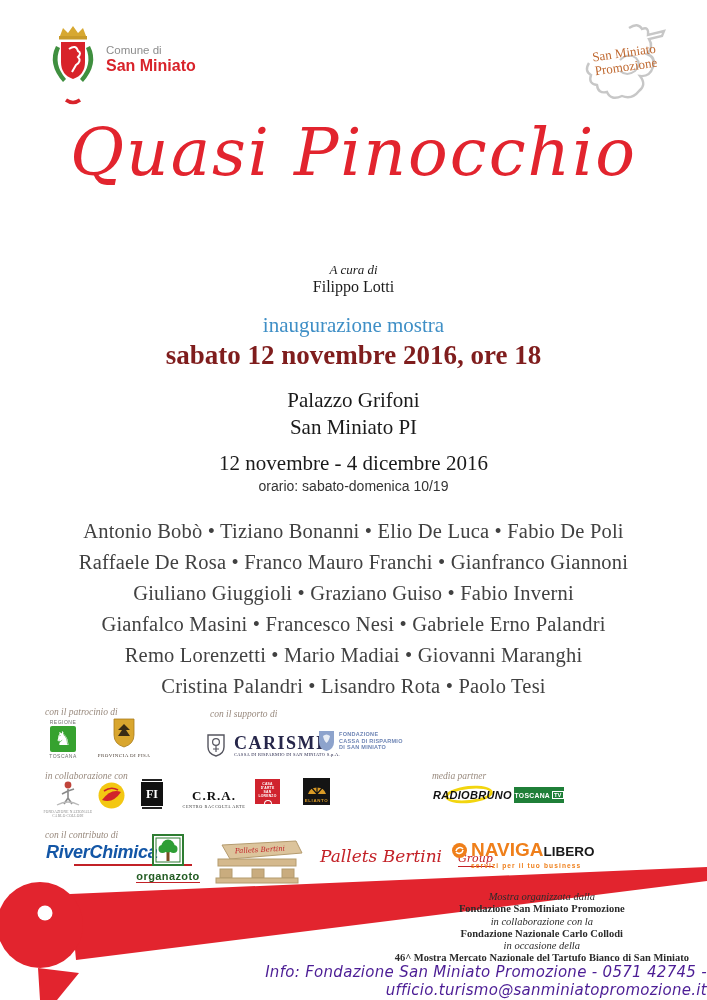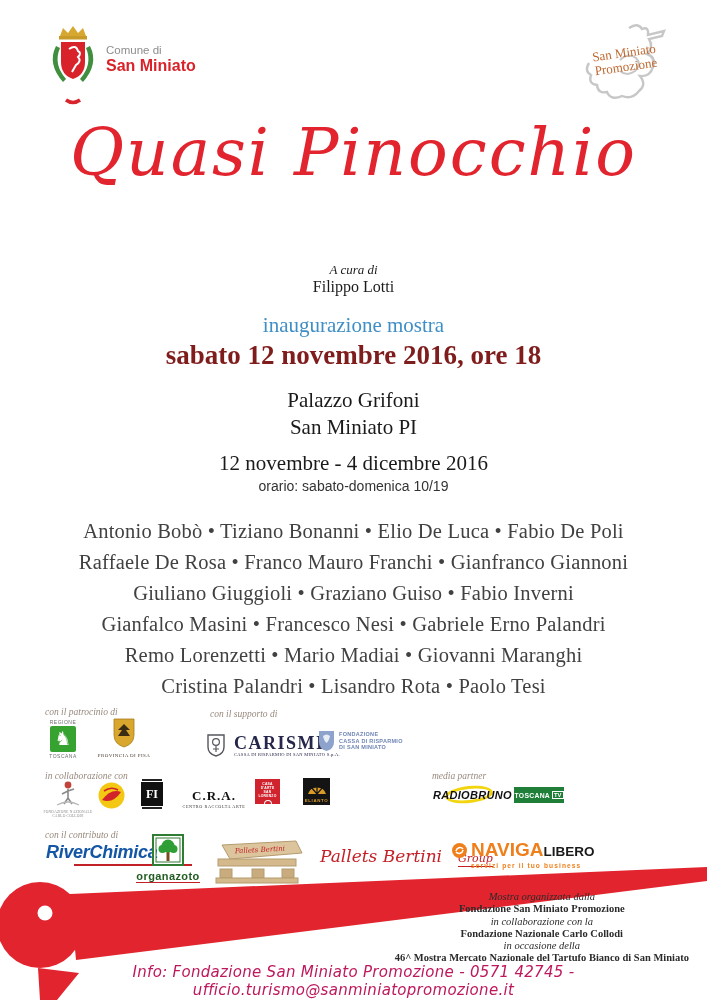--- a/index.html
+++ b/index.html
@@ -113,21 +113,21 @@
   .navigalibero .tx { font-family:"Liberation Sans",sans-serif; line-height:14px; }
   .navigalibero .a { font-size:19px; font-weight:bold; color:#ef7f1a; }
   .navigalibero .b { font-size:13.5px; font-weight:bold; color:#1a1a1a; }
   .navigalibero .tg { font-size:6.6px; font-weight:bold; color:#ef7f1a; letter-spacing:1.1px; }
 
   
   .organizer { right:18px; top:891px; text-align:center; font-size:10.5px; line-height:12.3px; color:#2b2b2b; }
   .organizer .it { font-style:italic; }
   .organizer .bd { font-weight:bold; }
   .footer-info { top:963px; font-family:"DejaVu Sans",sans-serif; font-style:italic;
-                 font-size:15px; letter-spacing:0.3px; color:#be185d; }
+                 font-size:15px; letter-spacing:0.3px; color:#4c1d95;text-align:right; }
 
   svg.bg { position:absolute; left:0; top:0; }
 </style>
 </head>
 <body>
 
 <div class="poster">
 
   <svg class="bg" width="707" height="1000" viewBox="0 0 707 1000">
     <polygon points="70,894 707,867 707,881 76,960" fill="#e2242e"></polygon>

